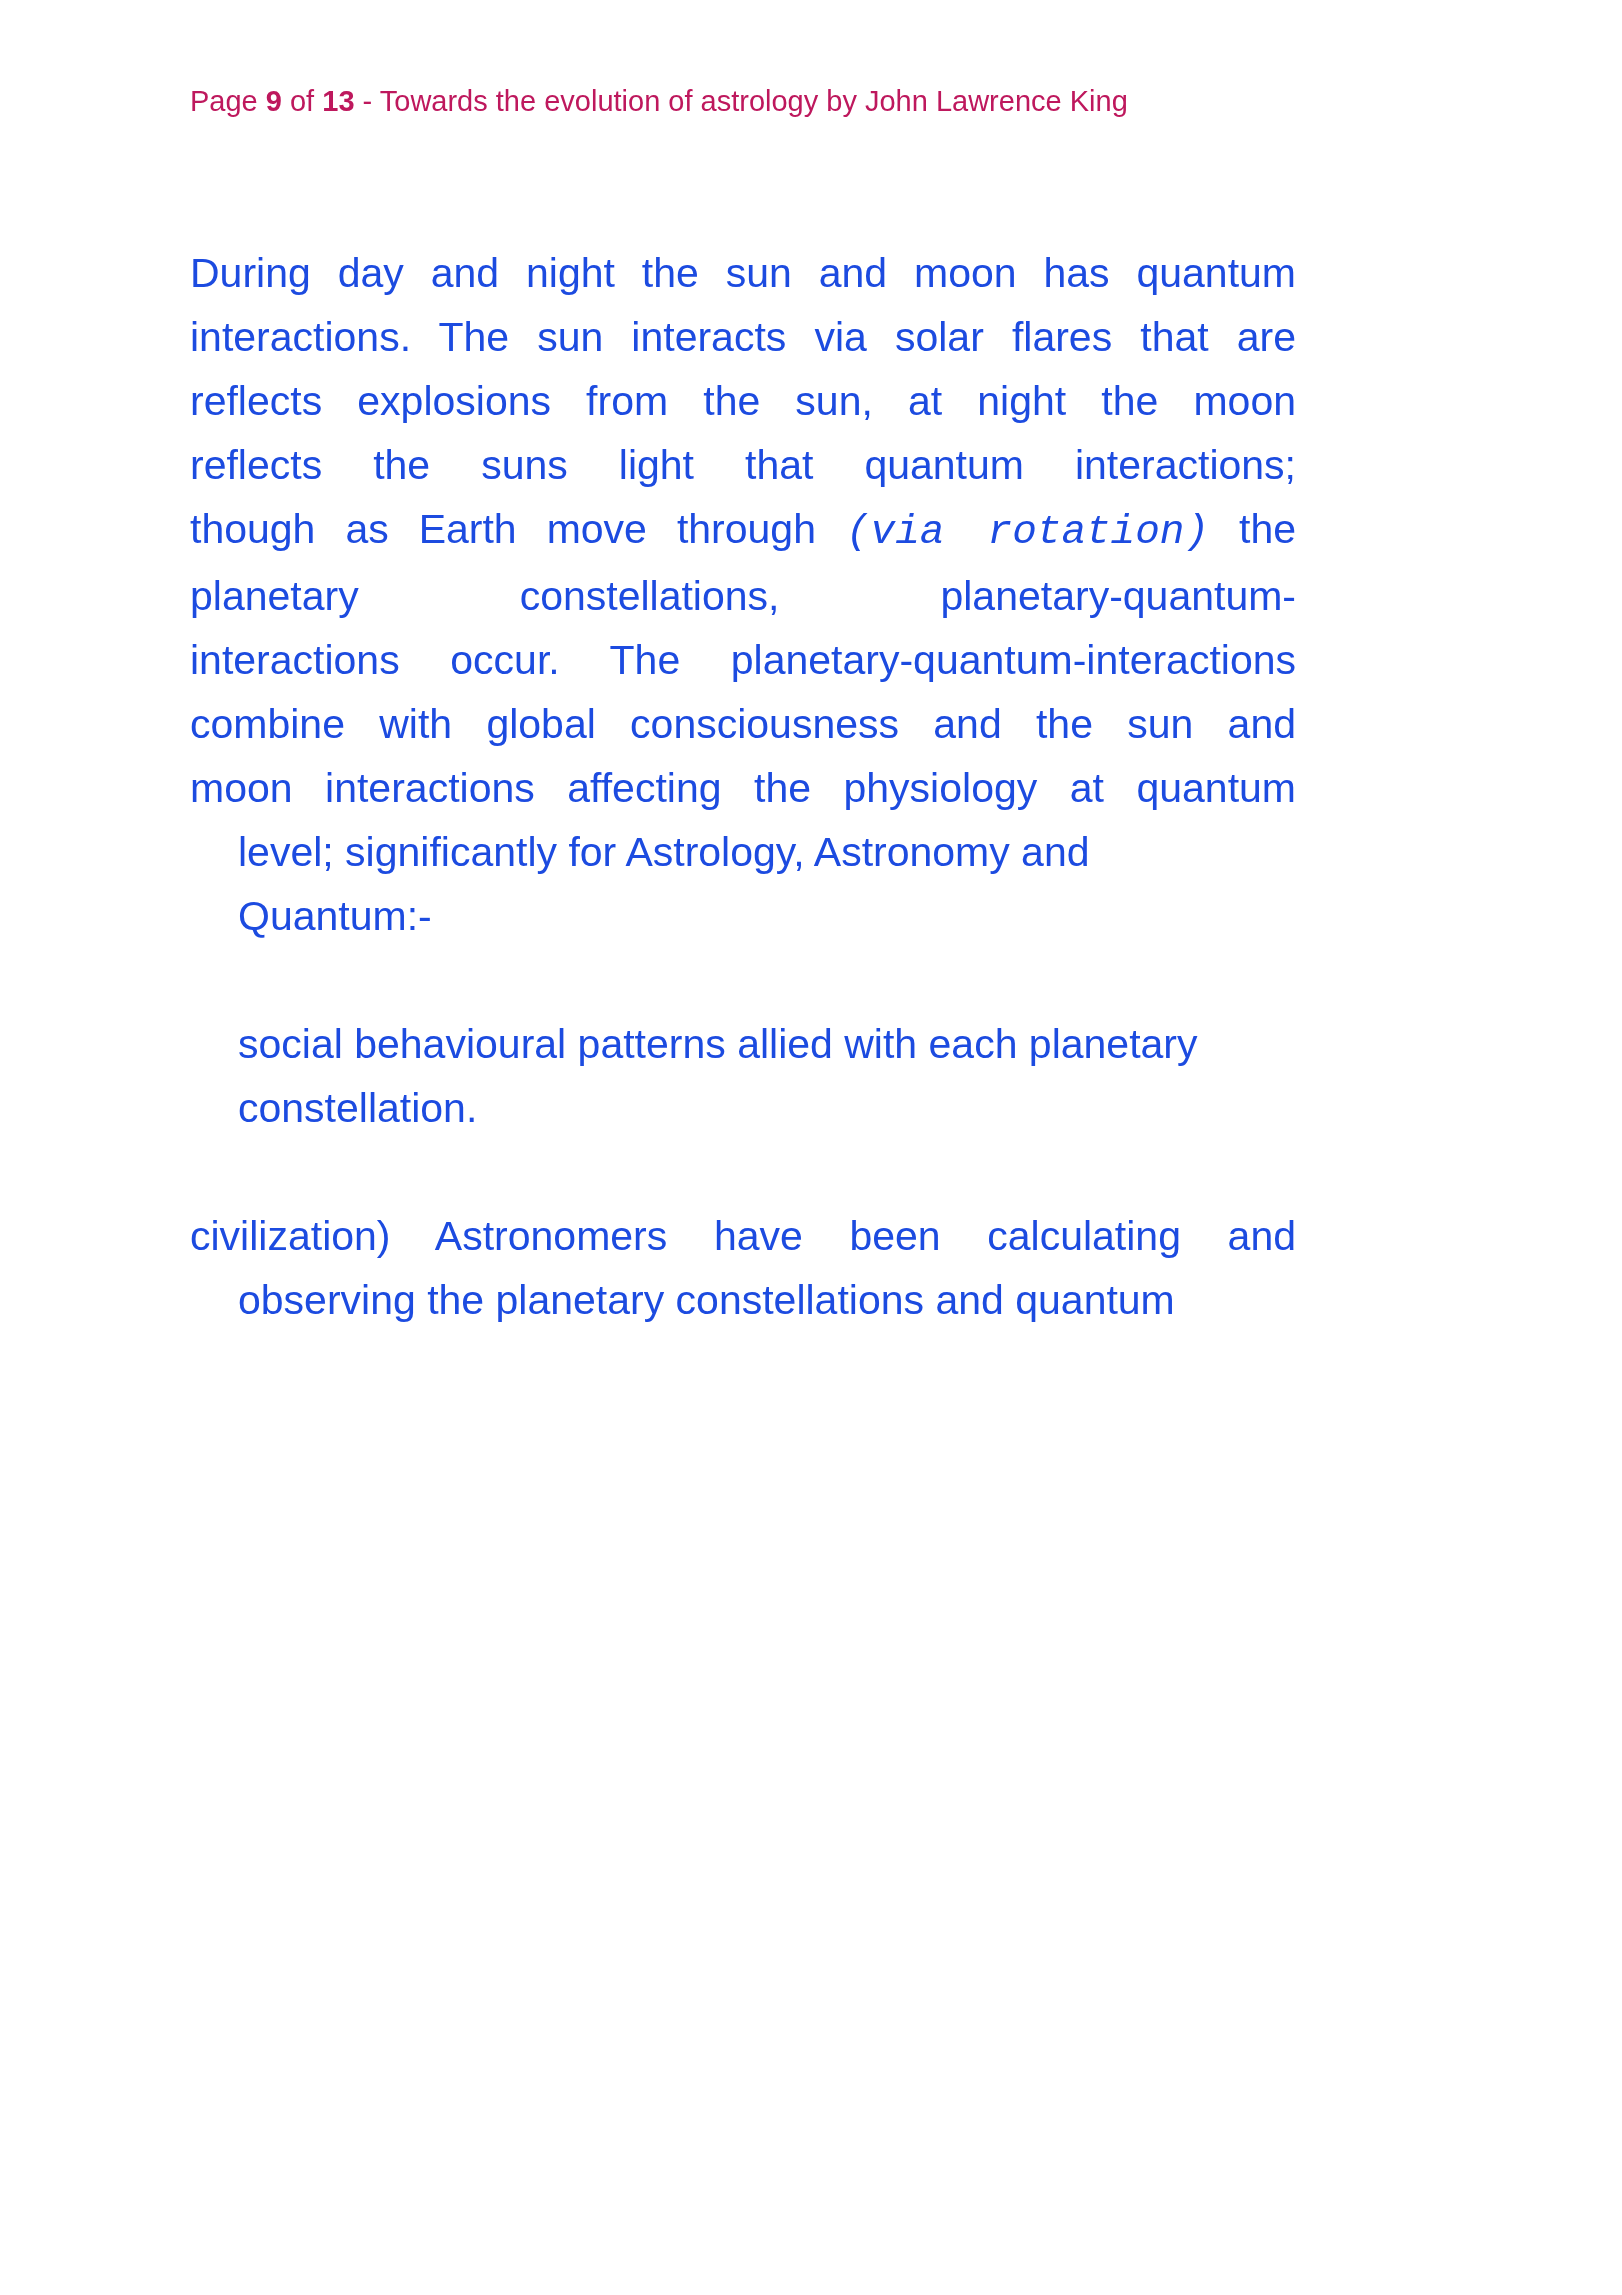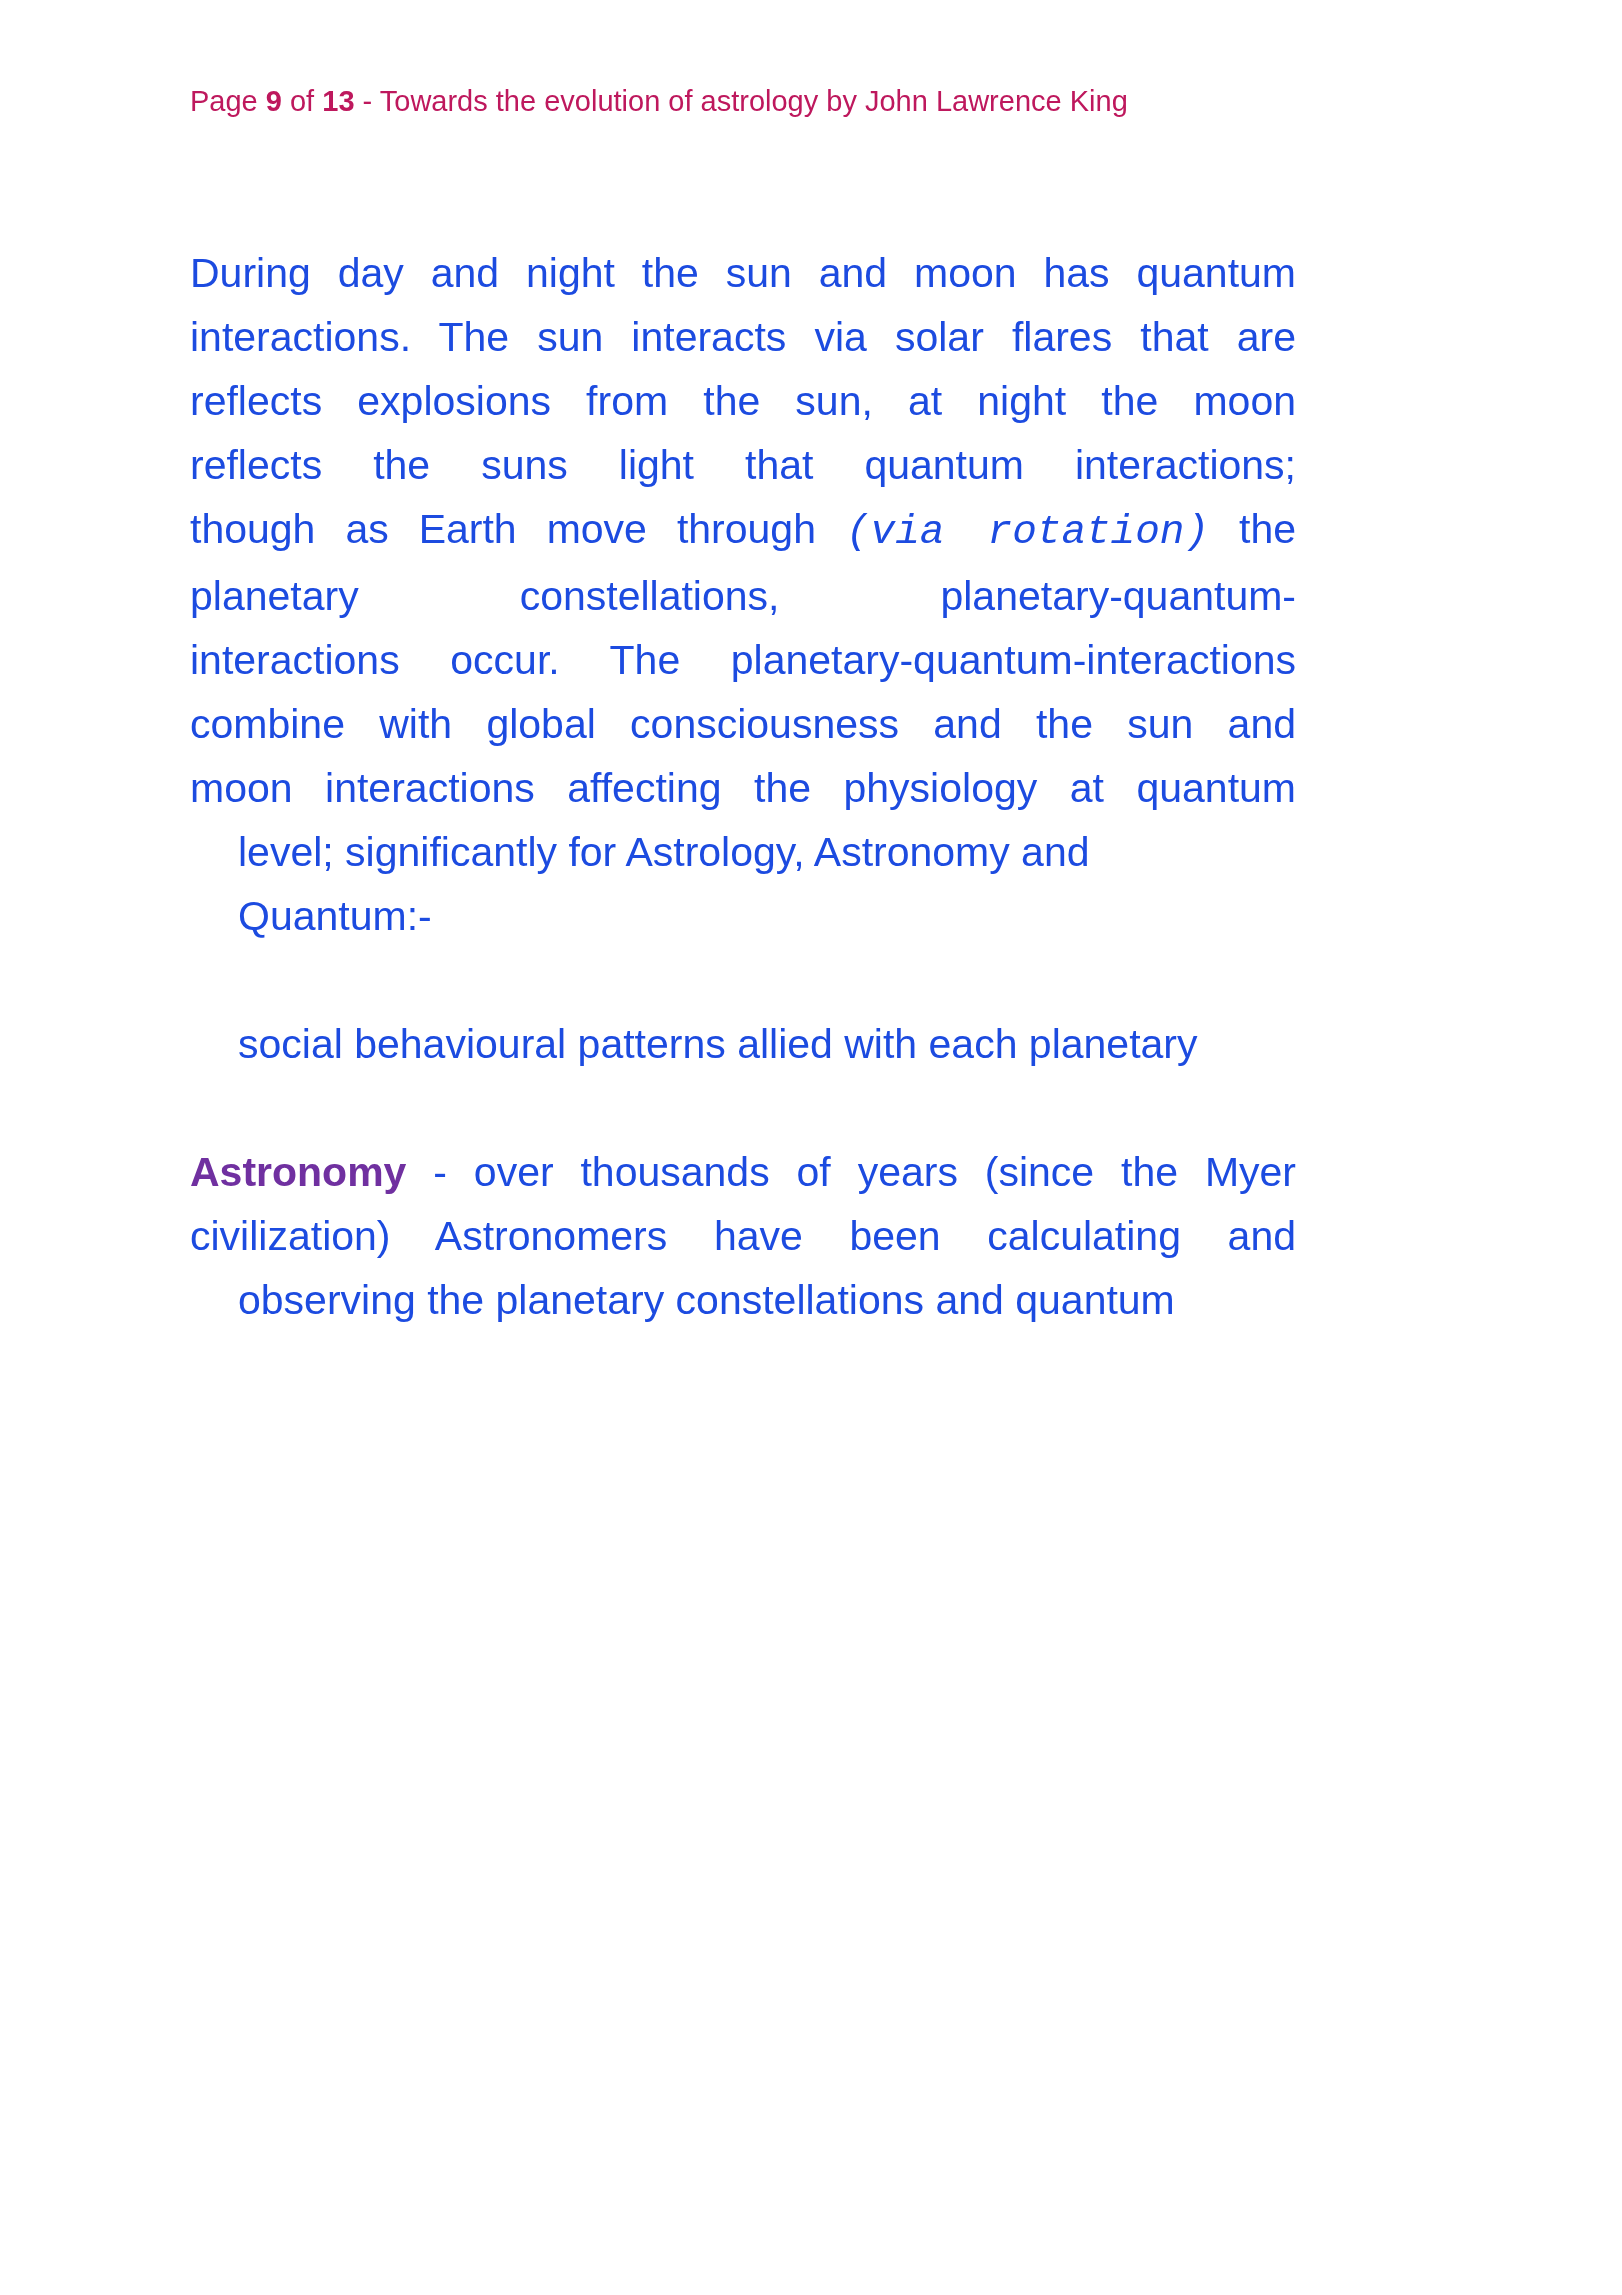--- a/index.html
+++ b/index.html
@@ -68,21 +68,21 @@
         <div class="line justify"><span>though as Earth move through </span><span class="italic">(via rotation)</span><span> the</span></div>
         <div class="line justify"><span>planetary constellations, planetary-quantum-</span></div>
         <div class="line justify"><span>interactions occur. The planetary-quantum-interactions</span></div>
         <div class="line justify"><span>combine with global consciousness and the sun and</span></div>
         <div class="line justify"><span>moon interactions affecting the physiology at quantum</span></div>
         <div class="line left"><span>level; significantly for Astrology, Astronomy and</span></div>
         <div class="line left"><span>Quantum:-</span></div>
       </div>
       <div class="paragraph">
         <div class="line left"><span>social behavioural patterns allied with each planetary</span></div>
+        <div class="line left"><span>constellation.</span></div>
       </div>
       <div class="paragraph">
-        <div class="line justify"><span class="bold purple">Astronomy</span><span> - over thousands of years (since the Myer</span></div>
         <div class="line justify"><span>civilization) Astronomers have been calculating and</span></div>
         <div class="line left"><span>observing the planetary constellations and quantum</span></div>
       </div>
     </div>
 </div>
 
 
 </body></html>

